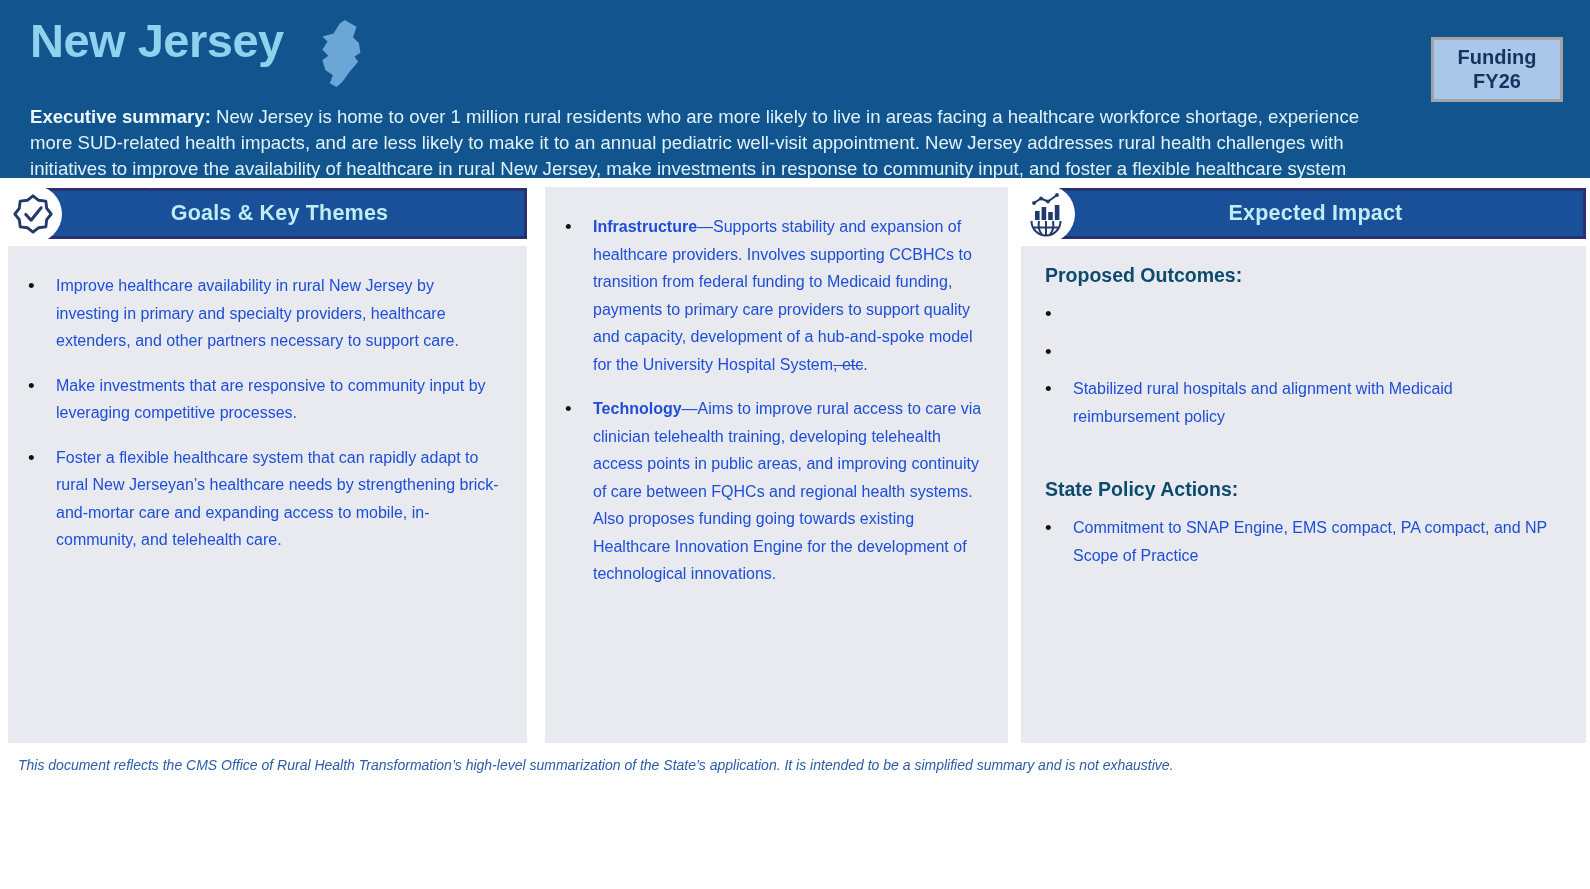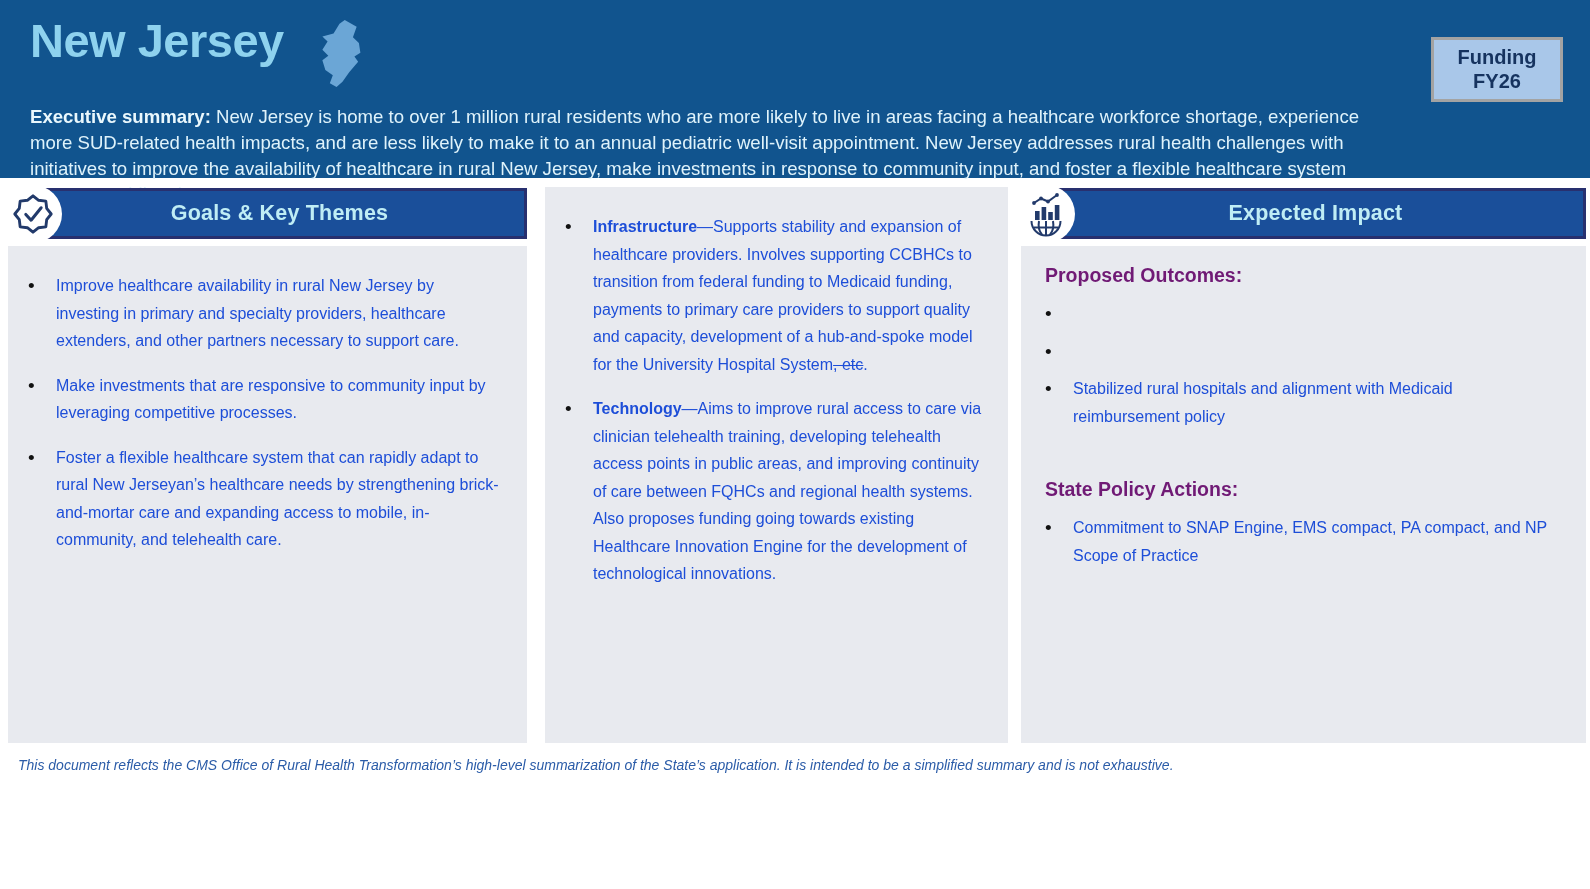--- a/index.html
+++ b/index.html
@@ -31,21 +31,21 @@
 
   .panel { flex:1; background:#E8EAEF; margin-top:2px; padding:26px 26px 0 20px; }
   .col-3 .panel { padding-top:18px; padding-left:24px; }
 
   .bullet { display:flex; margin-bottom:17px; }
   .bullet .dot { width:28px; flex:0 0 28px; font-size:19px; line-height:27.5px; color:#111; }
   .bullet .btext { font-size:16px; line-height:27.5px; color:#1d4ed8; }
   .bullet .btext b { font-weight:bold; }
   .strike { text-decoration:line-through; }
 
-  .sec-heading { font-size:19.5px; font-weight:bold; color:#701a75; margin-bottom:13px; }
+  .sec-heading { font-size:19.5px; font-weight:bold; color:#0c4a6e; margin-bottom:13px; }
   .col-3 .bullet { margin-bottom:10px; }
   .section-2 { margin-top:48px; }
 
   
   .footer { margin-top:14px; padding-left:18px; font-size:14px; font-style:italic; color:#2B5CA8; }
 
   svg .nav-stroke { stroke:#223A6B; fill:none; }
   svg .nav-fill { fill:#223A6B; }
 </style>
 </head>

